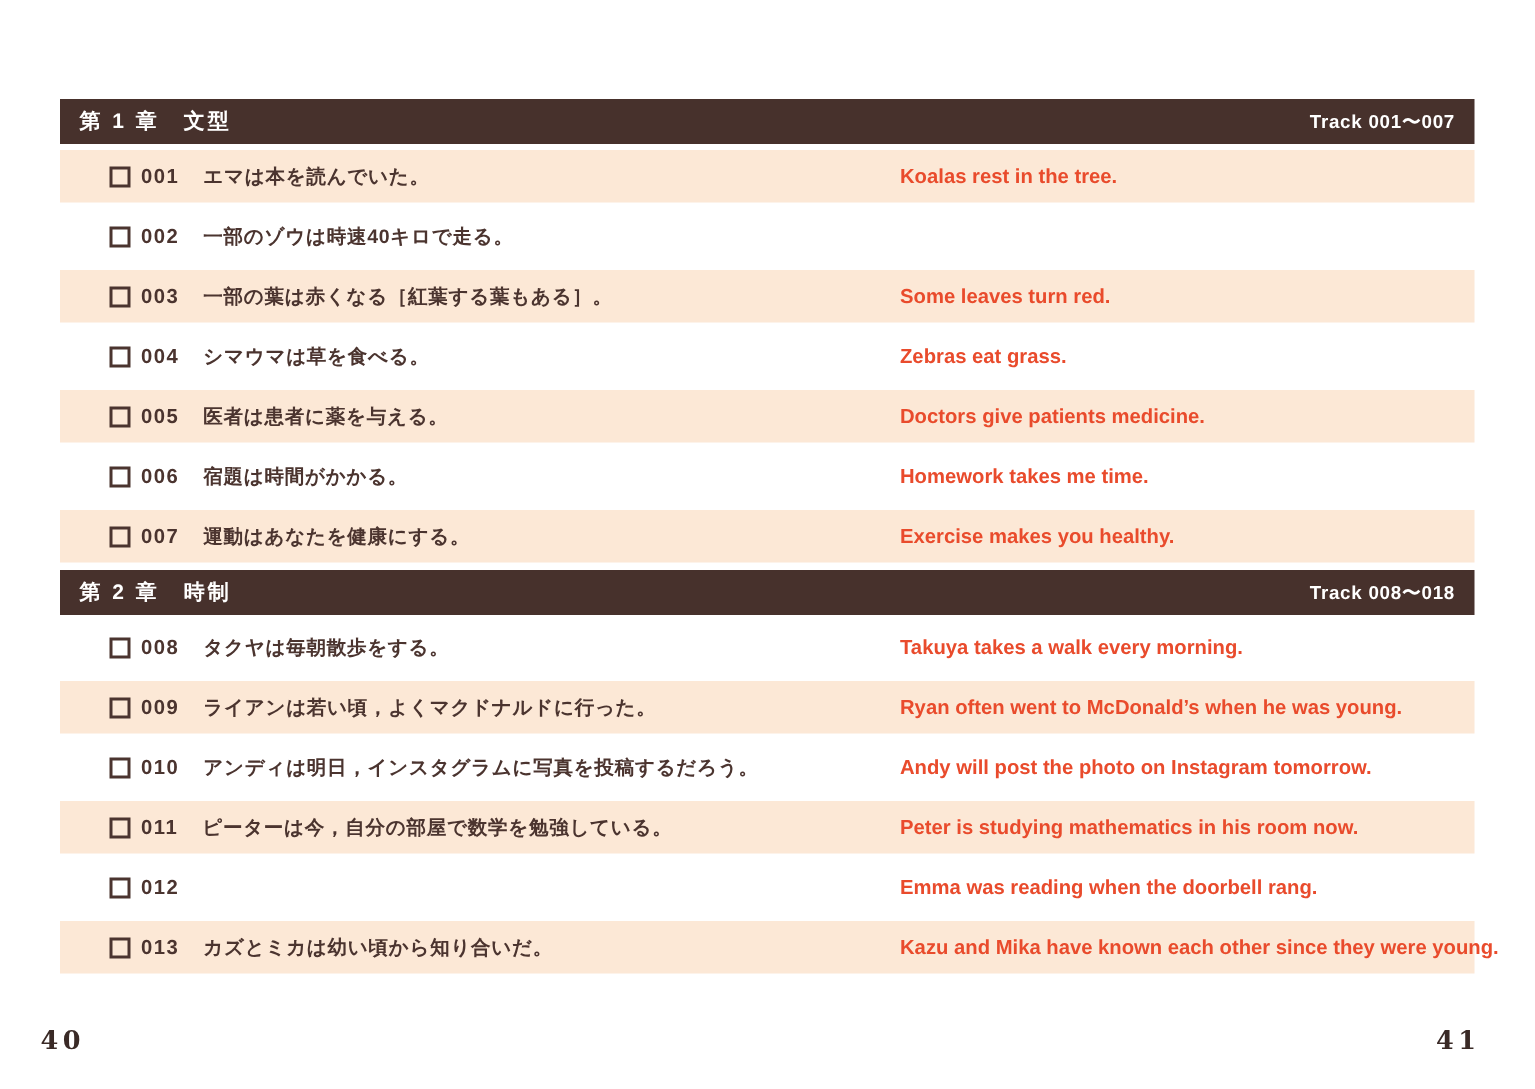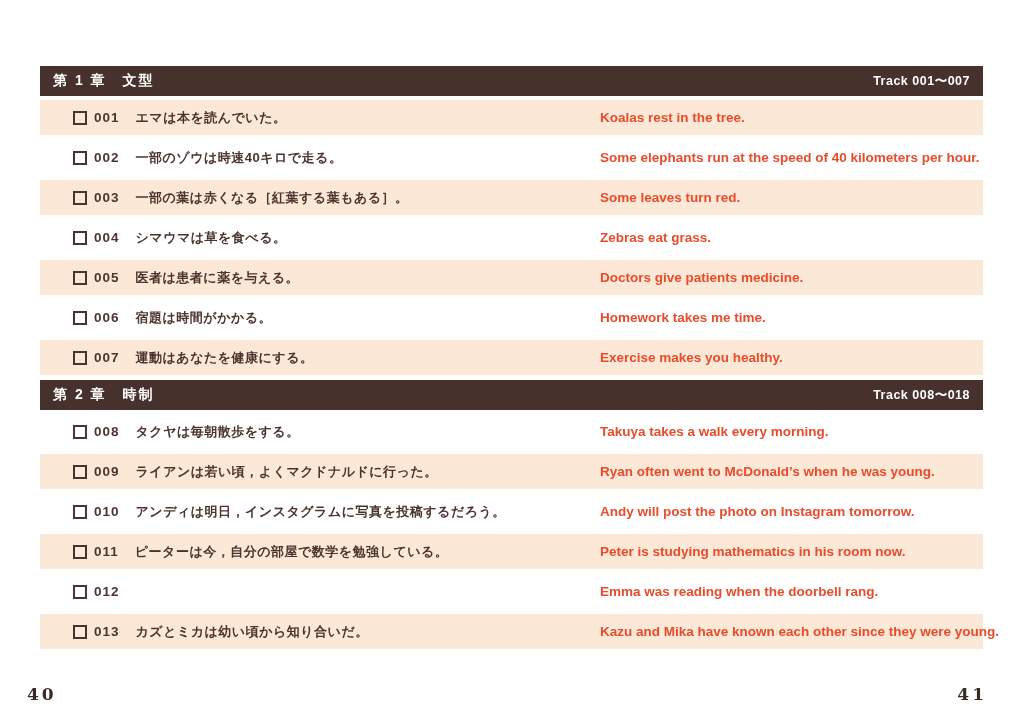--- a/index.html
+++ b/index.html
@@ -108,23 +108,20 @@
       <span class="en">Koalas rest in the tree.</span>
     </div>
   </div>
 
   <div class="row">
     <div class="cell-jp">
       <span class="checkbox"></span>
       <span class="num">002</span>
       <span class="jp">一部のゾウは時速40キロで走る。</span>
     </div>
-    <div class="cell-en">
-      <span class="en">Some elephants run at the speed of 40 kilometers per hour.</span>
-    </div>
   </div>
 
   <div class="row alt">
     <div class="cell-jp">
       <span class="checkbox"></span>
       <span class="num">003</span>
       <span class="jp">一部の葉は赤くなる［紅葉する葉もある］。</span>
     </div>
     <div class="cell-en">
       <span class="en">Some leaves turn red.</span>

